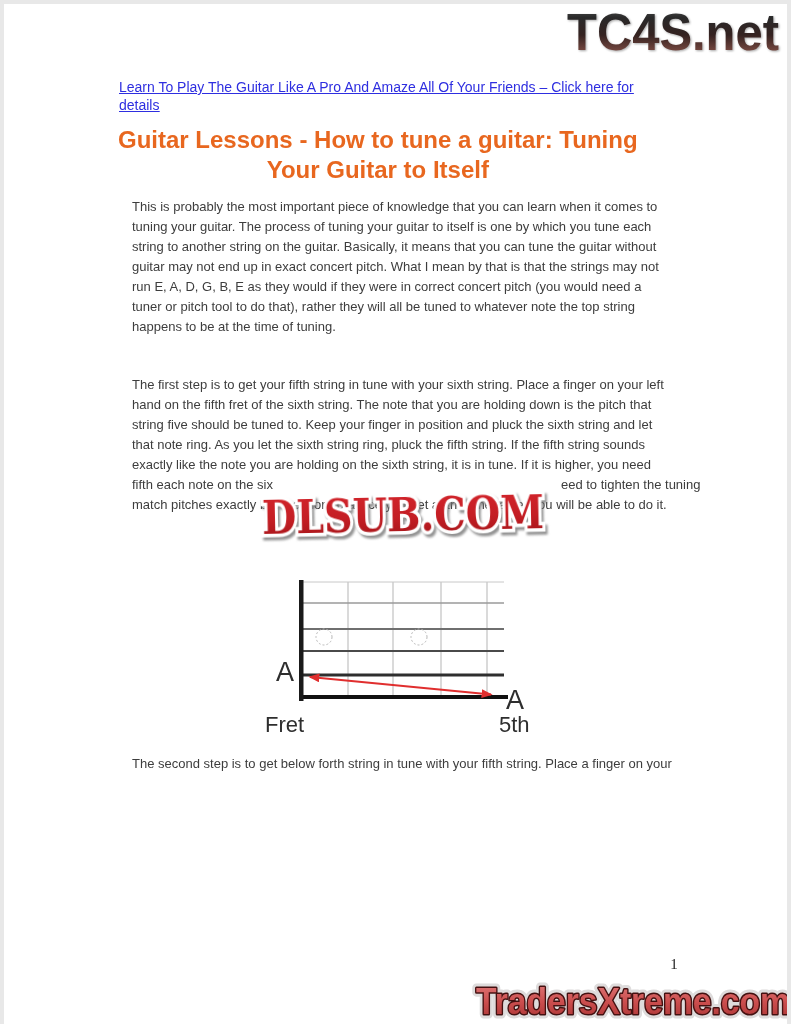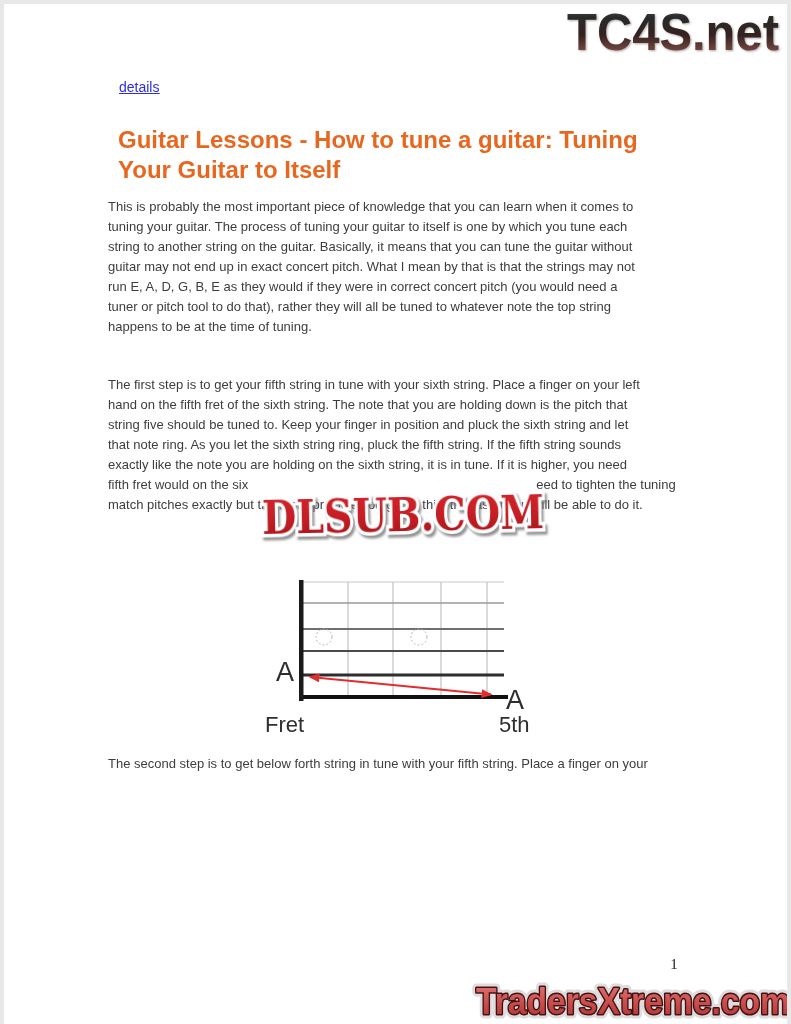--- a/index.html
+++ b/index.html
@@ -10,24 +10,24 @@
   }
   
   #tc4s-logo{position:absolute; top:2px; left:561px; width:218px; height:53px;}
   #promo-link{
     position:absolute; left:115px; top:74px; display:block;
     font-size:14px; line-height:18px; color:#2e2ee0; cursor:pointer;
   }
   #promo-link .lk{width:max-content; text-decoration:underline;}
   #page-title{
     position:absolute; left:114px; top:121px;
-    font-size:24px; line-height:30px; font-weight:bold; color:#e8671f;
+    font-size:24px; line-height:30px; font-weight:bold; color:#e8671f;text-align:center;
   }
   
-  .para{position:absolute; left:104px; color:#3d3d3d; font-size:13px;}
+  .para{position:absolute; left:128px; color:#3d3d3d; font-size:13px;}
   .para .tline{white-space:nowrap; height:20px; line-height:20px;}
   .para .spacer{display:inline-block; height:1px; vertical-align:baseline;}
   #para1{top:193px;}
   #para2{top:371px;}
   #para3{top:750px;}
   
   #dlsub-wrap{position:absolute; left:250px; top:486px; width:300px; height:52px;
     transform:rotate(-1.2deg);}
   
   #diagram{position:absolute; left:258px; top:570px; width:277px; height:165px;}
@@ -49,20 +49,21 @@
         <stop offset="0.25" stop-color="#2a2a2a"></stop>
         <stop offset="0.55" stop-color="#342220"></stop>
         <stop offset="0.85" stop-color="#7a4a42"></stop>
         <stop offset="1" stop-color="#9a6a5e"></stop>
       </linearGradient>
     </defs>
     <text x="2" y="44" font-size="52" font-weight="bold" font-family="Liberation Sans, sans-serif" textLength="212" lengthAdjust="spacingAndGlyphs" fill="url(#tc4sGrad)" style="filter:drop-shadow(1px 1px 1px rgba(0,0,0,0.35))">TC4S.net</text>
   </svg>
 
   <a id="promo-link" href="#">
+    <div class="lk">Learn To Play The Guitar Like A Pro And Amaze All Of Your Friends – Click here for</div>
     <div class="lk">details</div>
   </a>
 
   <h1 id="page-title" style="margin:0">
     <div>Guitar Lessons - How to tune a guitar: Tuning</div>
     <div>Your Guitar to Itself</div>
   </h1>
 
   <div id="para1" class="para">
       <div class="tline">This is probably the most important piece of knowledge that you can learn when it comes to</div>
@@ -72,21 +73,21 @@
       <div class="tline">run E, A, D, G, B, E as they would if they were in correct concert pitch (you would need a</div>
       <div class="tline">tuner or pitch tool to do that), rather they will all be tuned to whatever note the top string</div>
       <div class="tline">happens to be at the time of tuning.</div>
     </div>
   <div id="para2" class="para">
       <div class="tline">The first step is to get your fifth string in tune with your sixth string. Place a finger on your left</div>
       <div class="tline">hand on the fifth fret of the sixth string. The note that you are holding down is the pitch that</div>
       <div class="tline">string five should be tuned to. Keep your finger in position and pluck the sixth string and let</div>
       <div class="tline">that note ring. As you let the sixth string ring, pluck the fifth string. If the fifth string sounds</div>
       <div class="tline">exactly like the note you are holding on the sixth string, it is in tune. If it is higher, you need</div>
-      <div class="tline"><span>fifth fret would on the six</span><span class="spacer" style="width: 288px;"></span><span>eed to tighten the tuning</span></div>
+      <div class="tline"><span>fifth each note on the six</span><span class="spacer" style="width: 288px;"></span><span>eed to tighten the tuning</span></div>
       <div class="tline">match pitches exactly but the more practice you get at this, the faster you will be able to do it.</div>
     </div>
   <div id="para3" class="para">
       <div class="tline">The second step is to get below forth string in tune with your fifth string. Place a finger on your</div>
     </div>
 
   <div id="dlsub-wrap">
     <svg viewBox="0 0 300 52" width="300" height="52">
       <defs>
         <linearGradient id="dlsubGrad" x1="0" y1="0" x2="0" y2="1">

